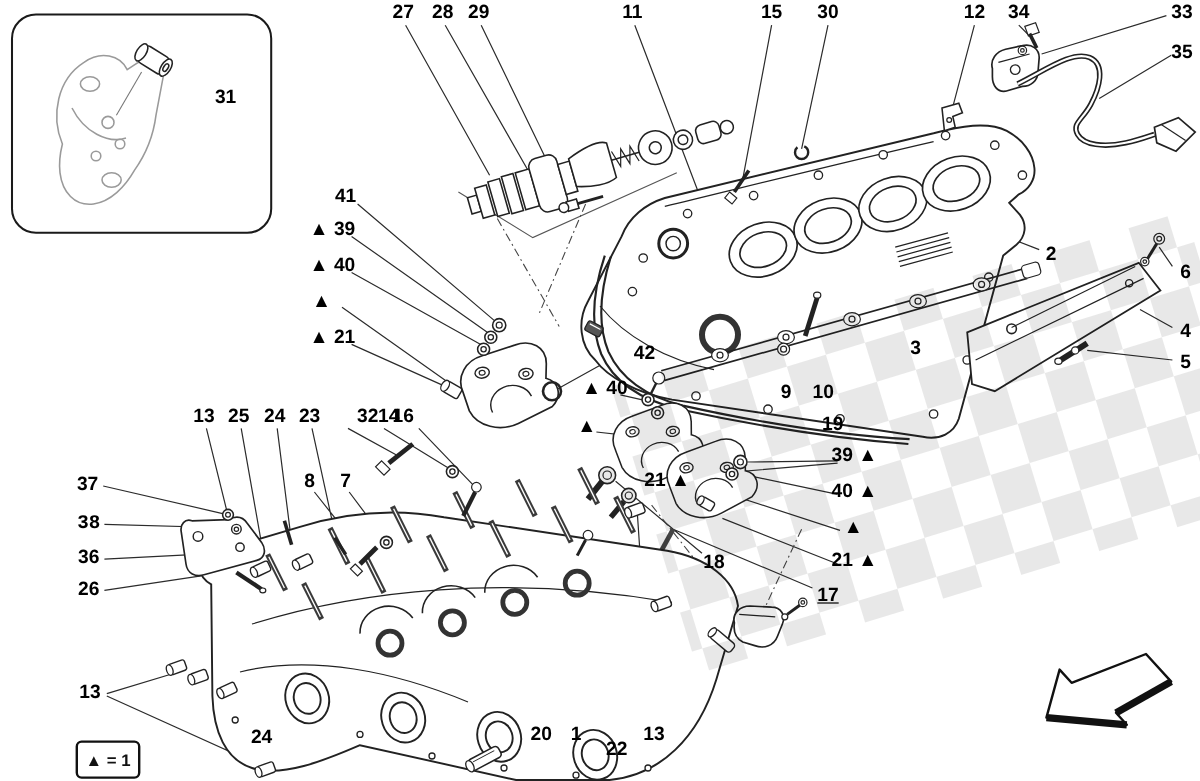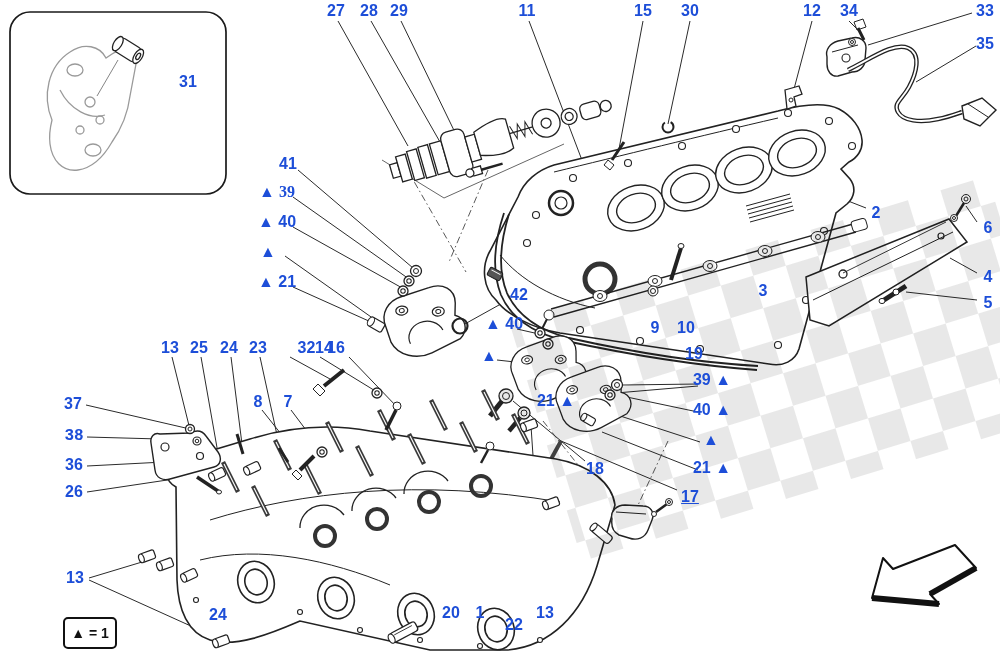--- a/index.html
+++ b/index.html
@@ -7,21 +7,21 @@
          font-family:"Liberation Sans",sans-serif;}
   #stage svg{position:absolute;left:0;top:0;}
   .wm-brand{position:absolute;left:74px;top:230px;font-weight:bold;font-size:142px;
             letter-spacing:-6px;line-height:1;mix-blend-mode:multiply;pointer-events:none;
             font-family:"Liberation Sans",sans-serif;}
   .wm-sub{position:absolute;left:80px;top:444px;font-weight:bold;font-size:70px;
           letter-spacing:34px;line-height:1;mix-blend-mode:multiply;pointer-events:none;
           font-family:"Liberation Sans",sans-serif;}
   #callouts{position:absolute;left:0;top:0;width:100%;height:100%;pointer-events:none;}
   .co{position:absolute;transform:translate(-50%,-50%);font-weight:bold;font-size:16px;
-      color:#1d4ed8;white-space:nowrap;line-height:1;}
+      color:#000000;white-space:nowrap;line-height:1;}
   #legend-box{position:absolute;left:63px;top:617px;width:50px;height:28px;border:2px solid #111;
               border-radius:5px;display:flex;align-items:center;justify-content:center;
               font-weight:bold;font-size:14px;color:#111;background:#fff;}
 </style>
 </head>
 <body>
 
 <div id="stage">
 
 <svg width="1000" height="651" viewBox="0 0 1000 651">
@@ -390,21 +390,21 @@
       <div class="co" style="left: 399px; top: 11px;">29</div>
       <div class="co" style="left: 527px; top: 11px;">11</div>
       <div class="co" style="left: 643px; top: 11px;">15</div>
       <div class="co" style="left: 690px; top: 11px;">30</div>
       <div class="co" style="left: 812px; top: 11px;">12</div>
       <div class="co" style="left: 849px; top: 11px; text-align: center;">34</div>
       <div class="co" style="left: 985px; top: 11px;">33</div>
       <div class="co" style="left: 985px; top: 44px;">35</div>
       <div class="co" style="left: 188px; top: 82px;">31</div>
       <div class="co" style="left: 288px; top: 164px;">41</div>
-      <div class="co" style="left: 277px; top: 192px; font-family: Liberation Serif, serif;">▲ 39</div>
+      <div class="co" style="left: 277px; top: 192px;">▲ 39</div>
       <div class="co" style="left: 277px; top: 222px;">▲ 40</div>
       <div class="co" style="left: 268px; top: 252px;">▲</div>
       <div class="co" style="left: 277px; top: 282px;">▲ 21</div>
       <div class="co" style="left: 170px; top: 348px;">13</div>
       <div class="co" style="left: 199px; top: 348px;">25</div>
       <div class="co" style="left: 229px; top: 348px;">24</div>
       <div class="co" style="left: 258px; top: 348px;">23</div>
       <div class="co" style="left: 288px; top: 348px; padding-left: 37px;">32</div>
       <div class="co" style="left: 324px; top: 348px; text-align: right;">14</div>
       <div class="co" style="left: 336px; top: 348px;">16</div>
@@ -413,21 +413,21 @@
       <div class="co" style="left: 73px; top: 404px;">37</div>
       <div class="co" style="left: 74px; top: 436px; font-family: Liberation Mono, monospace;">38</div>
       <div class="co" style="left: 74px; top: 465px;">36</div>
       <div class="co" style="left: 74px; top: 492px; text-align: right;">26</div>
       <div class="co" style="left: 75px; top: 578px;">13</div>
       <div class="co" style="left: 218px; top: 615px;">24</div>
       <div class="co" style="left: 451px; top: 613px;">20</div>
       <div class="co" style="left: 480px; top: 613px;">1</div>
       <div class="co" style="left: 514px; top: 613px; margin-top: 12px;">22</div>
       <div class="co" style="left: 545px; top: 613px;">13</div>
-      <div class="co" style="left: 519px; top: 295px;">42</div>
+      <div class="co" style="left: 537px; top: 295px;">42</div>
       <div class="co" style="left: 504px; top: 324px;">▲ 40</div>
       <div class="co" style="left: 489px; top: 356px;">▲</div>
       <div class="co" style="left: 556px; top: 401px;">21 ▲</div>
       <div class="co" style="left: 595px; top: 469px;">18</div>
       <div class="co" style="left: 690px; top: 497px; text-decoration: underline;">17</div>
       <div class="co" style="left: 655px; top: 328px;">9</div>
       <div class="co" style="left: 686px; top: 328px;">10</div>
       <div class="co" style="left: 763px; top: 291px;">3</div>
       <div class="co" style="left: 694px; top: 354px;">19</div>
       <div class="co" style="left: 712px; top: 380px;">39 ▲</div>

